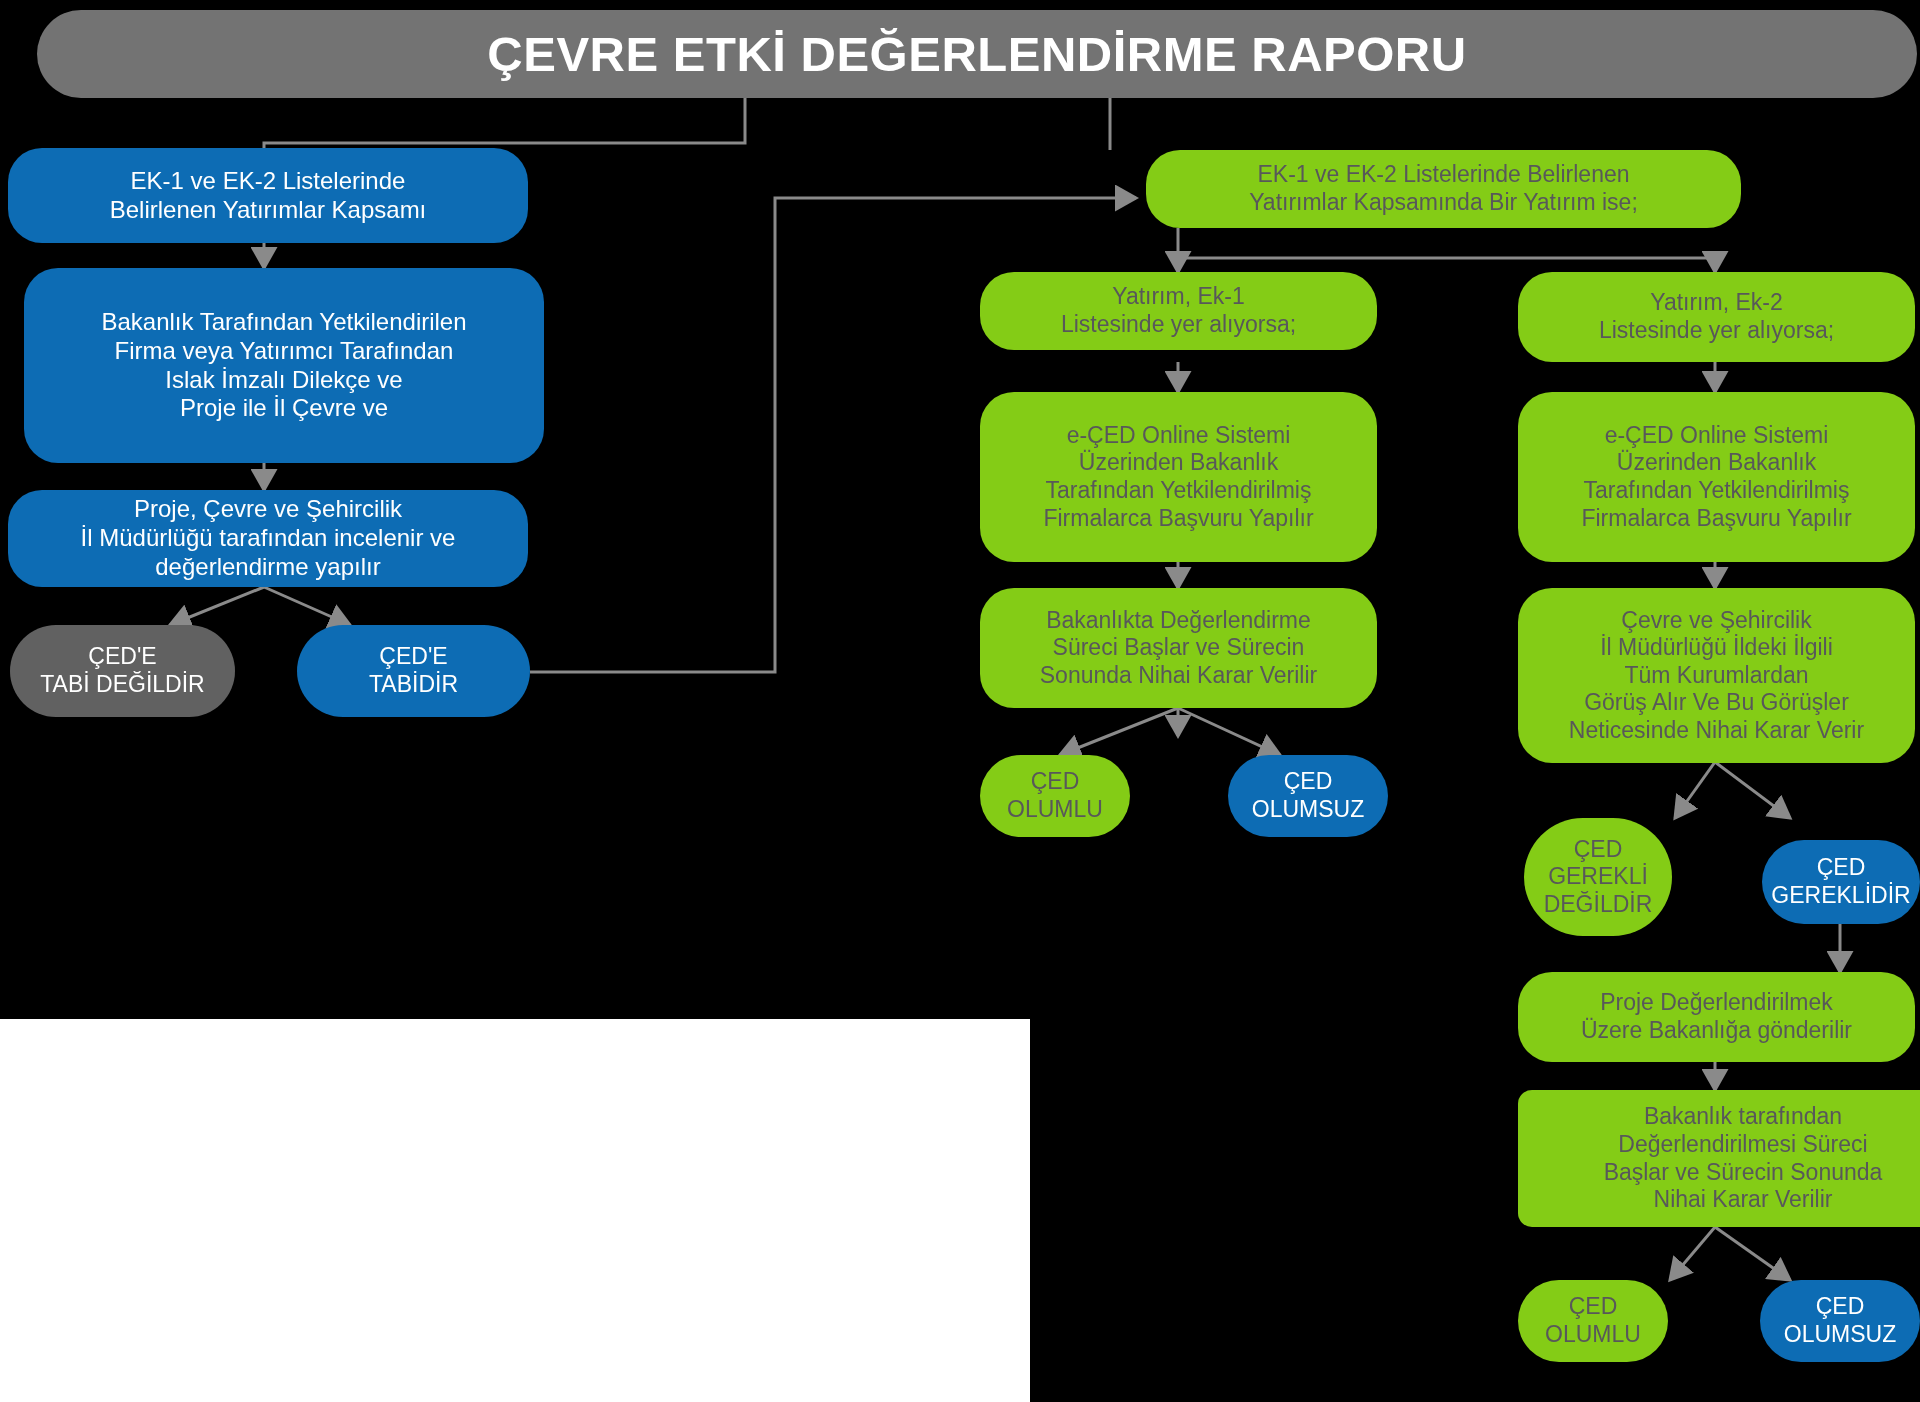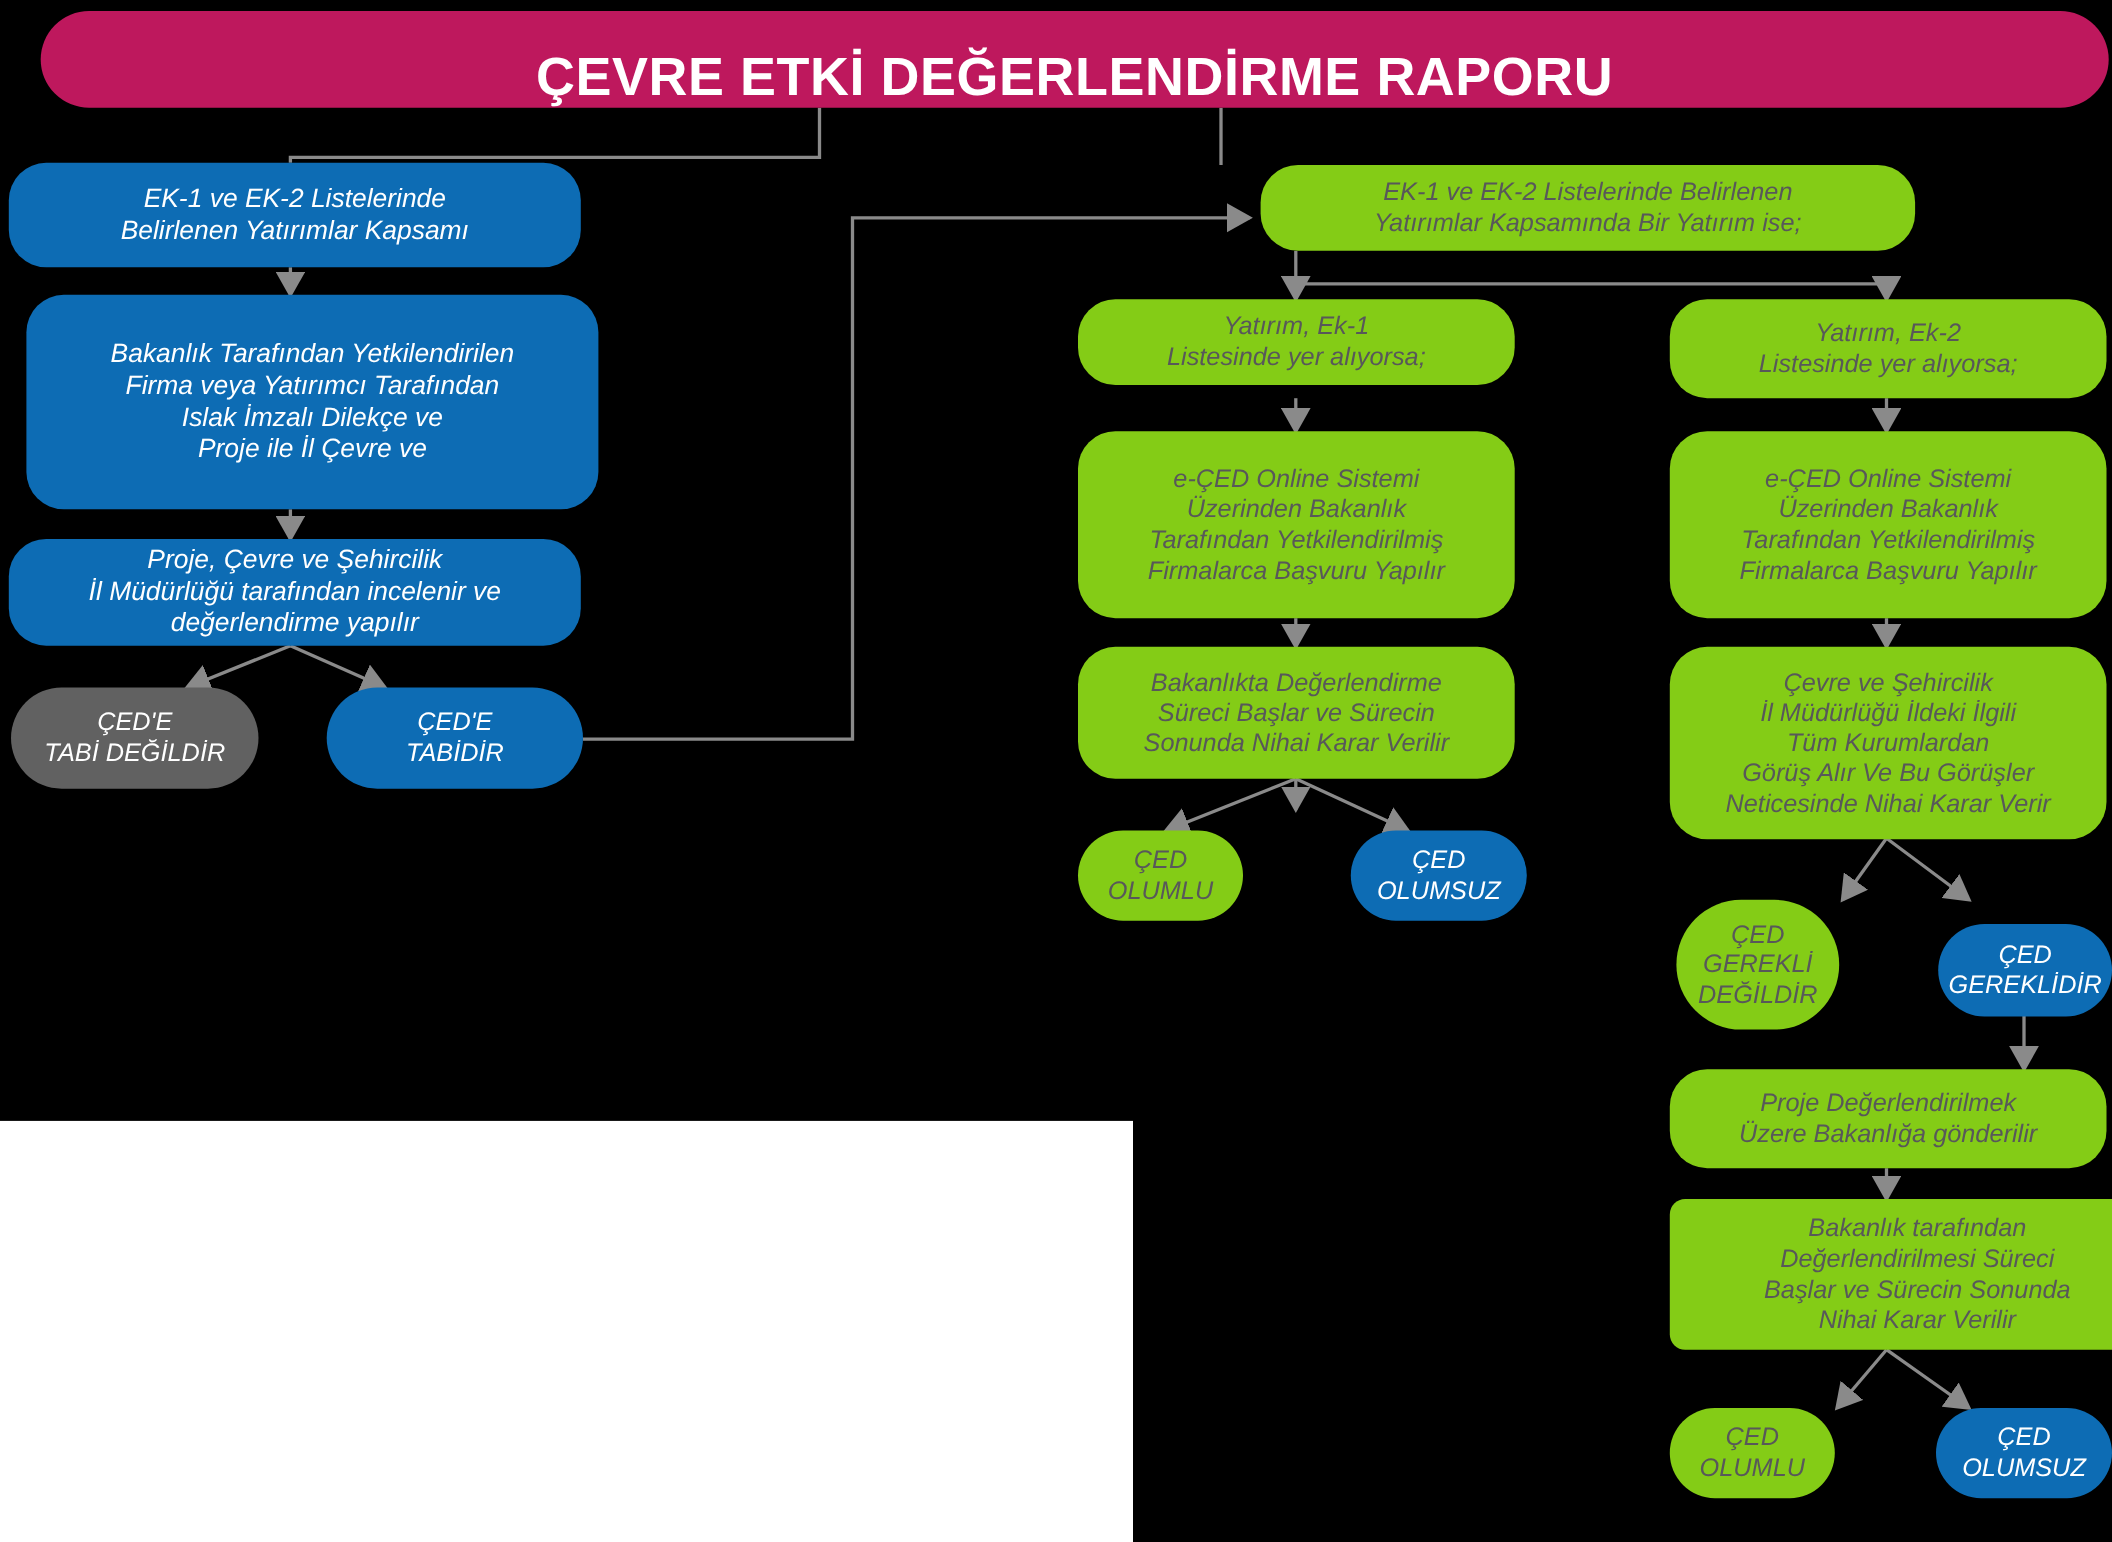--- a/index.html
+++ b/index.html
@@ -25,24 +25,24 @@
     background: #ffffff;
   }
 
   
   .banner {
     position: absolute;
     left: 37px;
     top: 10px;
     width: 1880px;
     height: 88px;
-    background: #be185d;
+    background: #737373;
     border-radius: 44px;
     display: flex;
-    align-items: flex-end;
+    align-items: center;
     justify-content: center;
   }
   .banner-title {
     color: #ffffff;
     font-size: 49px;
     font-weight: bold;
     letter-spacing: 0.5px;
     white-space: nowrap;
     font-family: "Liberation Sans", sans-serif;
   }
@@ -51,21 +51,20 @@
   .node {
     position: absolute;
     box-sizing: border-box;
     display: flex;
     align-items: center;
     justify-content: center;
     text-align: center;
     line-height: 1.20;
     padding: 4px 6px;
     border-radius: 22px;
-    font-style: italic;
   }
   .node .txt { display: block; width: 100%; }
   .blue   { background: #0D6CB4; color: #ffffff; }
   .yellow { background: #84cc16; color: #58585A; }
   .gray   { background: #616161; color: #ffffff; }
 
   .big-radius { border-radius: 34px; }
   .pill { border-radius: 999px; }
 
   

